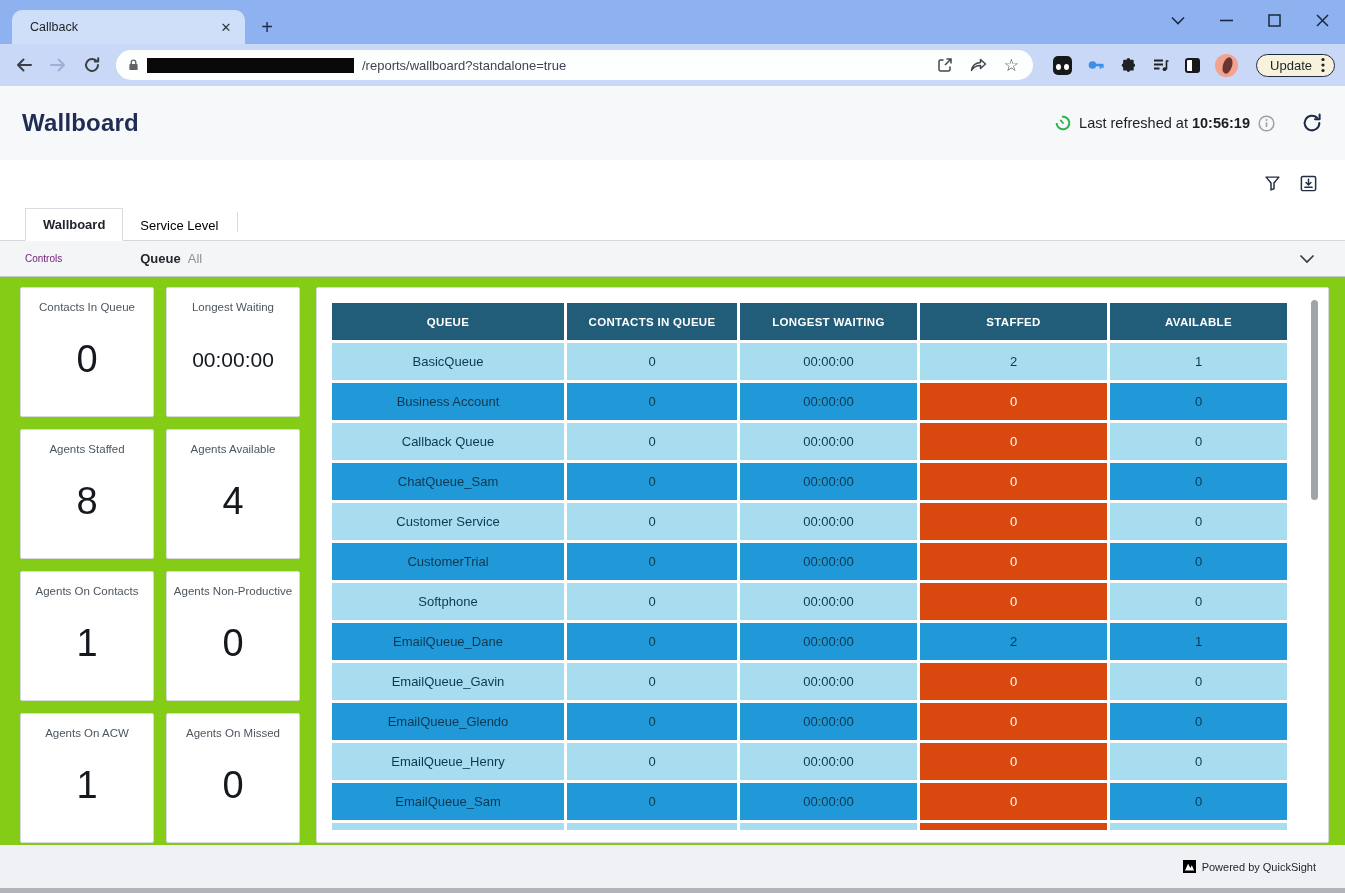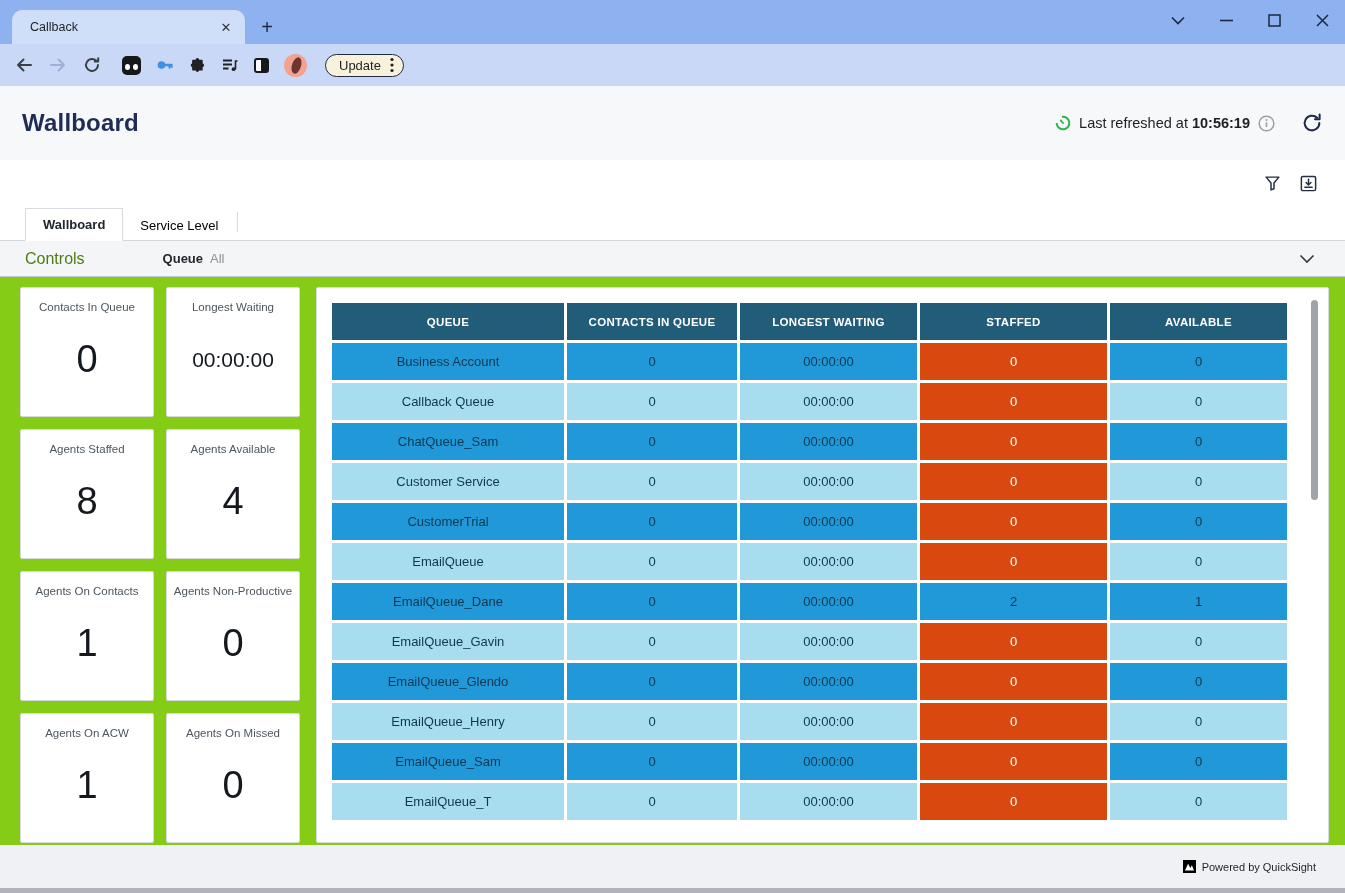--- a/index.html
+++ b/index.html
@@ -54,21 +54,21 @@
   .sheet-tabs { position:absolute; left:25px; bottom:0; display:flex; align-items:flex-end; }
   .sheet-tab { font-size:13px; padding:8px 17px; position:relative; top:1px; }
   .sheet-tab.active { font-weight:700; color:#21262c; background:#fff;
     border:1px solid #d8dbdf; border-bottom:1px solid #fff; }
   .sheet-tab.inactive { color:#000000; }
   .tab-divider { width:1px; height:20px; background:#d8dbdf; margin:0 0 8px 2px; }
 
   
   .controls-bar { height:37px; background:#f4f5f7; border-top:1px solid #d4d7db;
     border-bottom:1px solid #c3c7cd; display:flex; align-items:center; padding:0 30px 0 25px; }
-  .controls-label { font-size:16px; color:#4d7c0f; }
+  .controls-label { font-size:10px; color:#701a75; }
   .control-name { font-size:13px; font-weight:700; color:#23282e; margin-left:78px; }
   .control-value { font-size:13px; color:#8c9299; margin-left:7px; }
   .controls-chevron { margin-left:auto; display:flex; align-items:center; }
 
   
   .content { height:568px; display:flex; gap:16px; padding:10px 34px 2px 20px; background:#84cc16; }
   .kpi-grid { width:280px; flex:none; display:grid; grid-template-columns:134px 134px;
     grid-auto-rows:130px; gap:12px; }
   .kpi-card { background:#fff; border:1px solid #d7dade; border-radius:2px;
     display:flex; flex-direction:column; align-items:center; padding-top:13px; }
@@ -142,20 +142,44 @@
         <path d="M2 9h13M9.5 3.5 15 9l-5.5 5.5" fill="none" stroke="#9fb0d8" stroke-width="2" stroke-linecap="round" stroke-linejoin="round"></path>
       </svg>
   </span>
   <span class="nav-btn">
     <svg width="18" height="18" viewBox="0 0 18 18">
         <path d="M15 9a6 6 0 1 1-1.7-4.2" fill="none" stroke="#3b4046" stroke-width="2" stroke-linecap="round"></path>
         <path d="M15.2 2.2v3.4h-3.4" fill="none" stroke="#3b4046" stroke-width="2" stroke-linecap="round" stroke-linejoin="round"></path>
       </svg>
   </span>
 
+  <div class="urlbar">
+    <span>
+      <svg width="11" height="14" viewBox="0 0 12 14">
+          <rect x="1.5" y="6" width="9" height="6.5" rx="1" fill="#5f6368"></rect>
+          <path d="M3.5 6V4.2a2.5 2.5 0 0 1 5 0V6" fill="none" stroke="#5f6368" stroke-width="1.5"></path>
+        </svg>
+    </span>
+    <span class="redaction"></span>
+    <span class="url-text">/reports/wallboard?standalone=true</span>
+    <span class="urlbar-icons">
+      <span>
+        <svg width="16" height="16" viewBox="0 0 16 16">
+            <path d="M6.5 3H3.5A1.5 1.5 0 0 0 2 4.5v8A1.5 1.5 0 0 0 3.5 14h8a1.5 1.5 0 0 0 1.5-1.5V9.5" fill="none" stroke="#3f4652" stroke-width="1.5"></path>
+            <path d="M9.5 2H14v4.5M14 2 8 8" fill="none" stroke="#3f4652" stroke-width="1.5"></path>
+          </svg>
+      </span>
+      <span>
+        <svg width="17" height="15" viewBox="0 0 17 15">
+            <path d="M10.5 1.5 15.5 6l-5 4.5V7.6C6.3 7.6 3.6 9.3 1.5 12.4 2.2 7.6 5 4.8 10.5 4.4Z" fill="none" stroke="#3f4652" stroke-width="1.5" stroke-linejoin="round"></path>
+          </svg>
+      </span>
+      <span class="star-glyph">☆</span>
+    </span>
+  </div>
 
   <div class="ext-area">
     <span class="ext-glasses">
         <span></span>
         <span></span>
       </span>
     <span>
       <svg width="18" height="18" viewBox="0 0 18 18">
           <g fill="#3d8fe8">
             <circle cx="5.5" cy="9" r="3.8"></circle>
@@ -329,20 +353,27 @@
         <thead>
             <tr>
               <th>QUEUE</th>
               <th>CONTACTS IN QUEUE</th>
               <th>LONGEST WAITING</th>
               <th>STAFFED</th>
               <th>AVAILABLE</th>
             </tr>
           </thead>
         <tbody>
+            <tr class="light">
+              <td>BasicQueue</td>
+              <td>0</td>
+              <td>00:00:00</td>
+              <td>2</td>
+              <td>1</td>
+            </tr>
             <tr class="dark">
               <td>Business Account</td>
               <td>0</td>
               <td>00:00:00</td>
               <td class="alert">0</td>
               <td>0</td>
             </tr>
             <tr class="light">
               <td>Callback Queue</td>
               <td>0</td>
@@ -365,21 +396,21 @@
               <td>0</td>
             </tr>
             <tr class="dark">
               <td>CustomerTrial</td>
               <td>0</td>
               <td>00:00:00</td>
               <td class="alert">0</td>
               <td>0</td>
             </tr>
             <tr class="light">
-              <td>EmailQueue</td>
+              <td>Softphone</td>
               <td>0</td>
               <td>00:00:00</td>
               <td class="alert">0</td>
               <td>0</td>
             </tr>
             <tr class="dark">
               <td>EmailQueue_Dane</td>
               <td>0</td>
               <td>00:00:00</td>
               <td>2</td>

